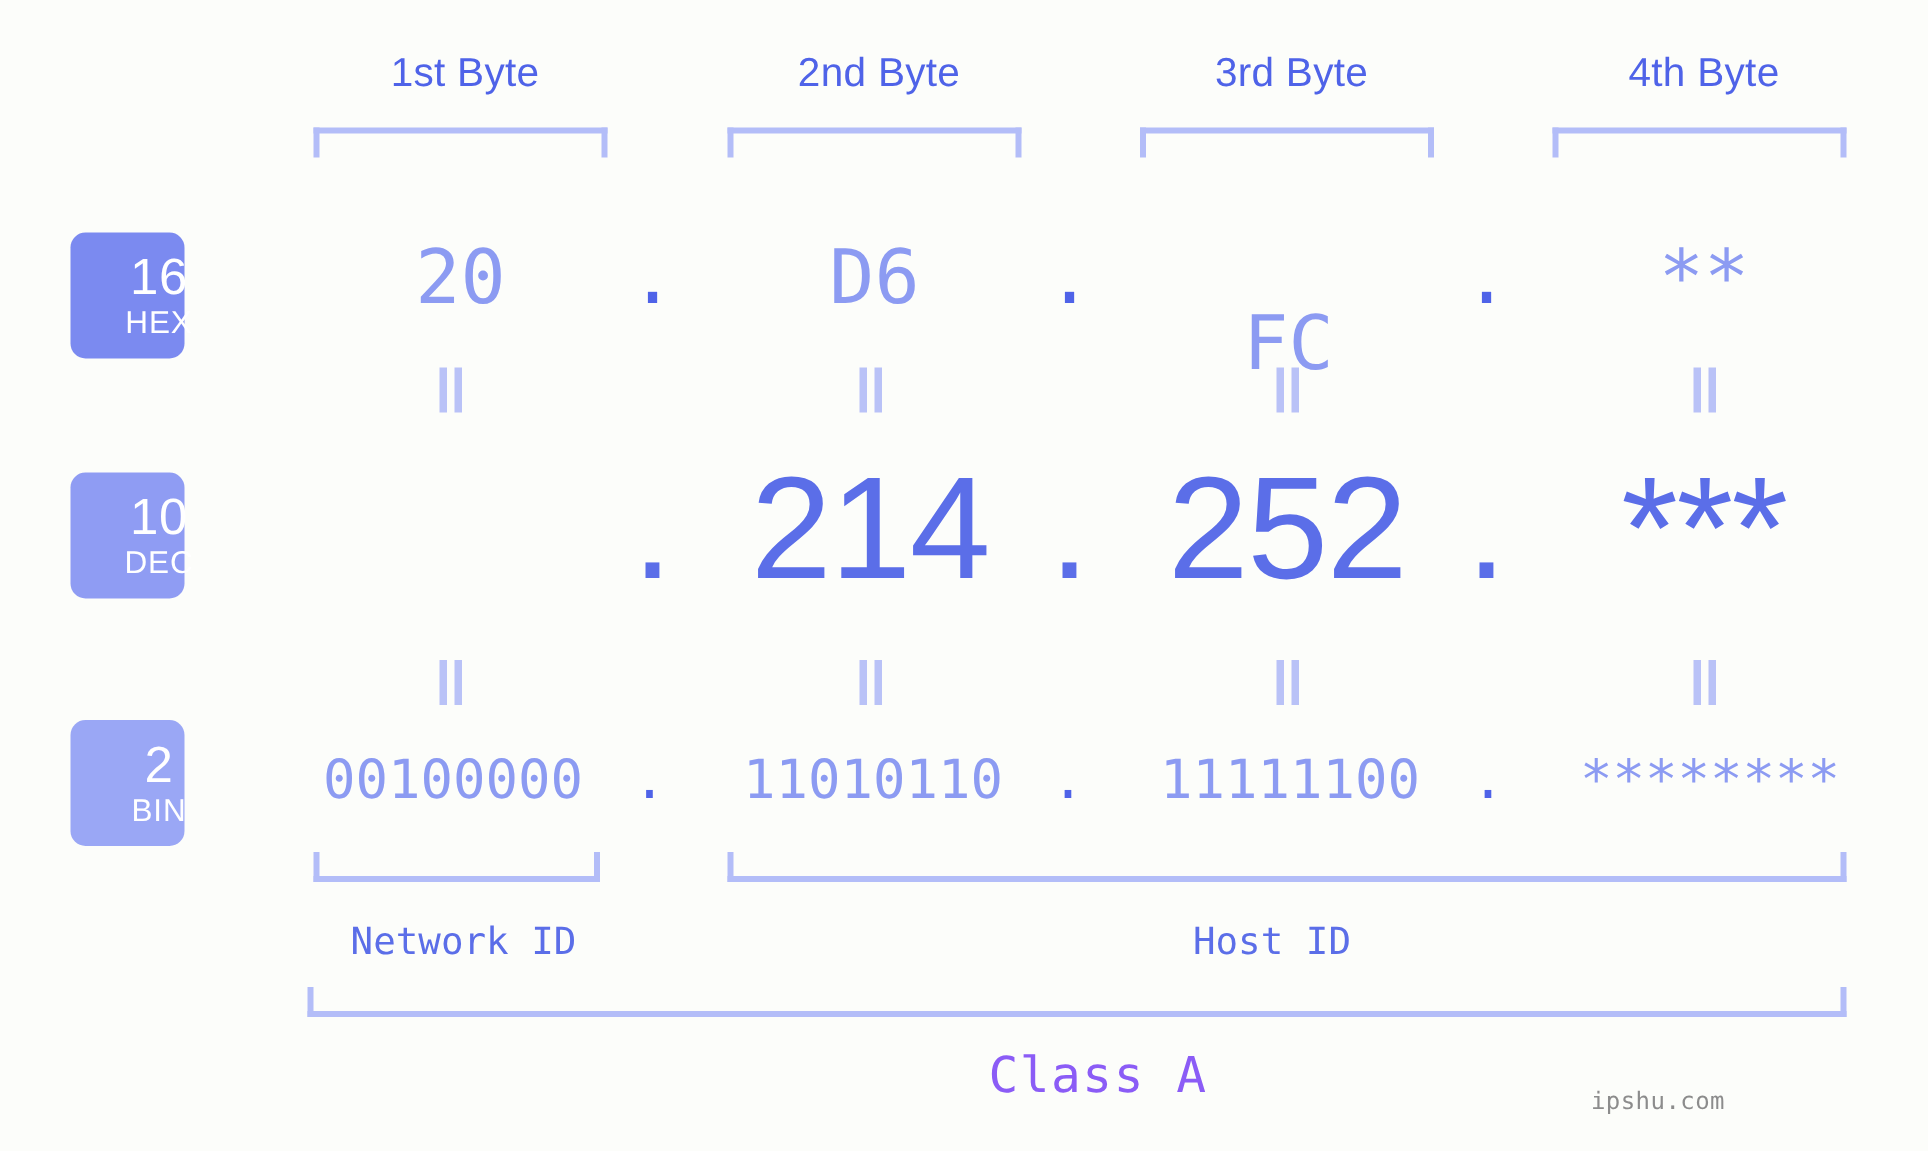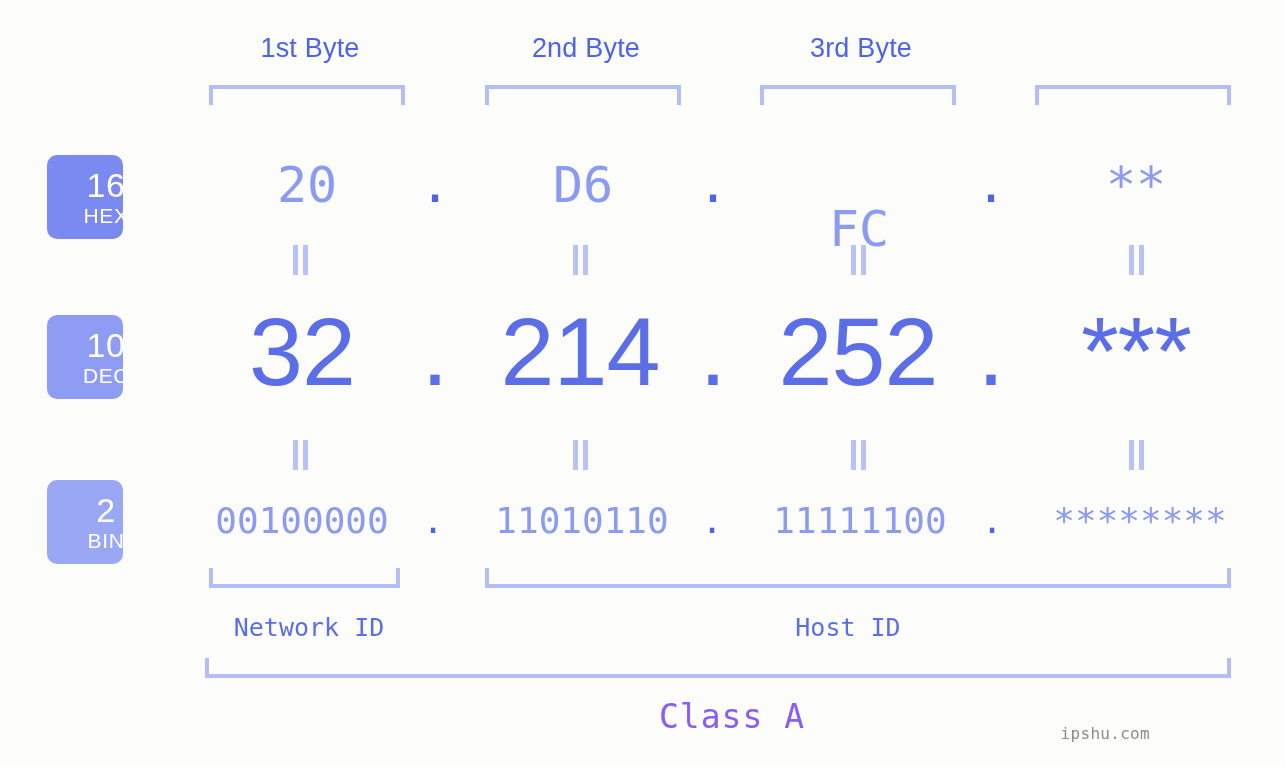--- a/index.html
+++ b/index.html
@@ -165,20 +165,21 @@
   }
 </style>
 </head>
 <body>
 
 <div class="stage">
 
   <div class="byte-label" style="left:180px;">1st Byte</div>
   <div class="byte-label" style="left:456px;">2nd Byte</div>
   <div class="byte-label" style="left:731px;">3rd Byte</div>
+  <div class="byte-label" style="left:1006px;">4th Byte</div>
 
   <div class="bracket down" style="left:209px; top:85px; width:196px;"></div>
   <div class="bracket down" style="left:485px; top:85px; width:196px;"></div>
   <div class="bracket down" style="left:760px; top:85px; width:196px;"></div>
   <div class="bracket down" style="left:1035px; top:85px; width:196px;"></div>
 
   <div class="badge" style="top:155px; height:84px; background:#7b8af0;">
     <span class="num">16</span>
     <span class="abbr">HEX</span>
   </div>
@@ -209,21 +210,20 @@
     </div>
   <div class="eq" style="left:847px; top:245px;">
       <i></i>
       <i></i>
     </div>
   <div class="eq" style="left:1125px; top:245px;">
       <i></i>
       <i></i>
     </div>
 
-  <div class="cell dec-val" style="left:172px; top:303px; width:260px;">32</div>
   <div class="cell dec-dot" style="left:396px; top:303px; width:78px;">.</div>
   <div class="cell dec-val" style="left:450px; top:303px; width:260px;">214</div>
   <div class="cell dec-dot" style="left:674px; top:303px; width:78px;">.</div>
   <div class="cell dec-val" style="left:728px; top:303px; width:260px;">252</div>
   <div class="cell dec-dot" style="left:952px; top:303px; width:78px;">.</div>
   <div class="cell dec-val" style="left:1006px; top:303px; width:260px;">***</div>
 
   <div class="eq" style="left:289px; top:440px;">
       <i></i>
       <i></i>

